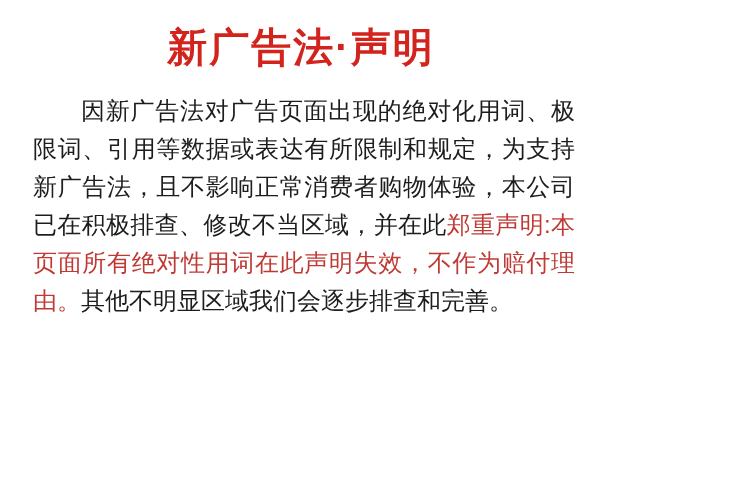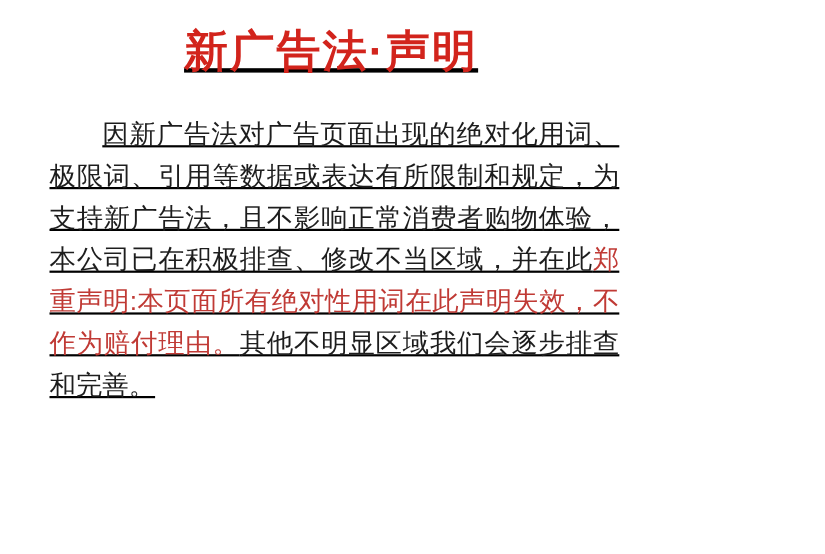--- a/index.html
+++ b/index.html
@@ -10,42 +10,41 @@
     width: 750px;
     height: 504px;
     overflow: hidden;
     font-family: "Liberation Sans", "DejaVu Sans", sans-serif;
   }
   .page {
     width: 602px;
     height: 504px;
     box-sizing: border-box;
     background: #ffffff;
-    text-decoration: underline;
   }
   .title {
     margin: 0;
     padding-top: 22px;
     text-align: center;
     font-size: 40px;
     line-height: 1.25;
     font-weight: 700;
     letter-spacing: 2px;
   }
   .body {
     box-sizing: border-box;
     padding: 20px 27px 0 33px;
     font-size: 24px;
     line-height: 38px;
     text-align: justify;
     text-justify: inter-ideograph;
     font-weight: 500;
   }
   .para {
-    margin: 12px;
+    margin: 0;
     text-indent: 2em;
   }
 </style>
 </head>
 <body>
 
 <div class="page" style="background: rgb(255, 255, 255);">
   <h1 class="title" style="color: rgb(210, 36, 28);">新广告法·声明</h1>
   <div class="body">
       <p class="para"><span style="color: rgb(29, 29, 29);">因新广告法对广告页面出现的绝对化用词、极限词、引用等数据或表达有所限制和规定，为支持新广告法，且不影响正常消费者购物体验，本公司已在积极排查、修改不当区域，并在此</span><span style="color: rgb(192, 58, 53);">郑重声明:本页面所有绝对性用词在此声明失效，不作为赔付理由。</span><span style="color: rgb(29, 29, 29);">其他不明显区域我们会逐步排查和完善。</span></p>

